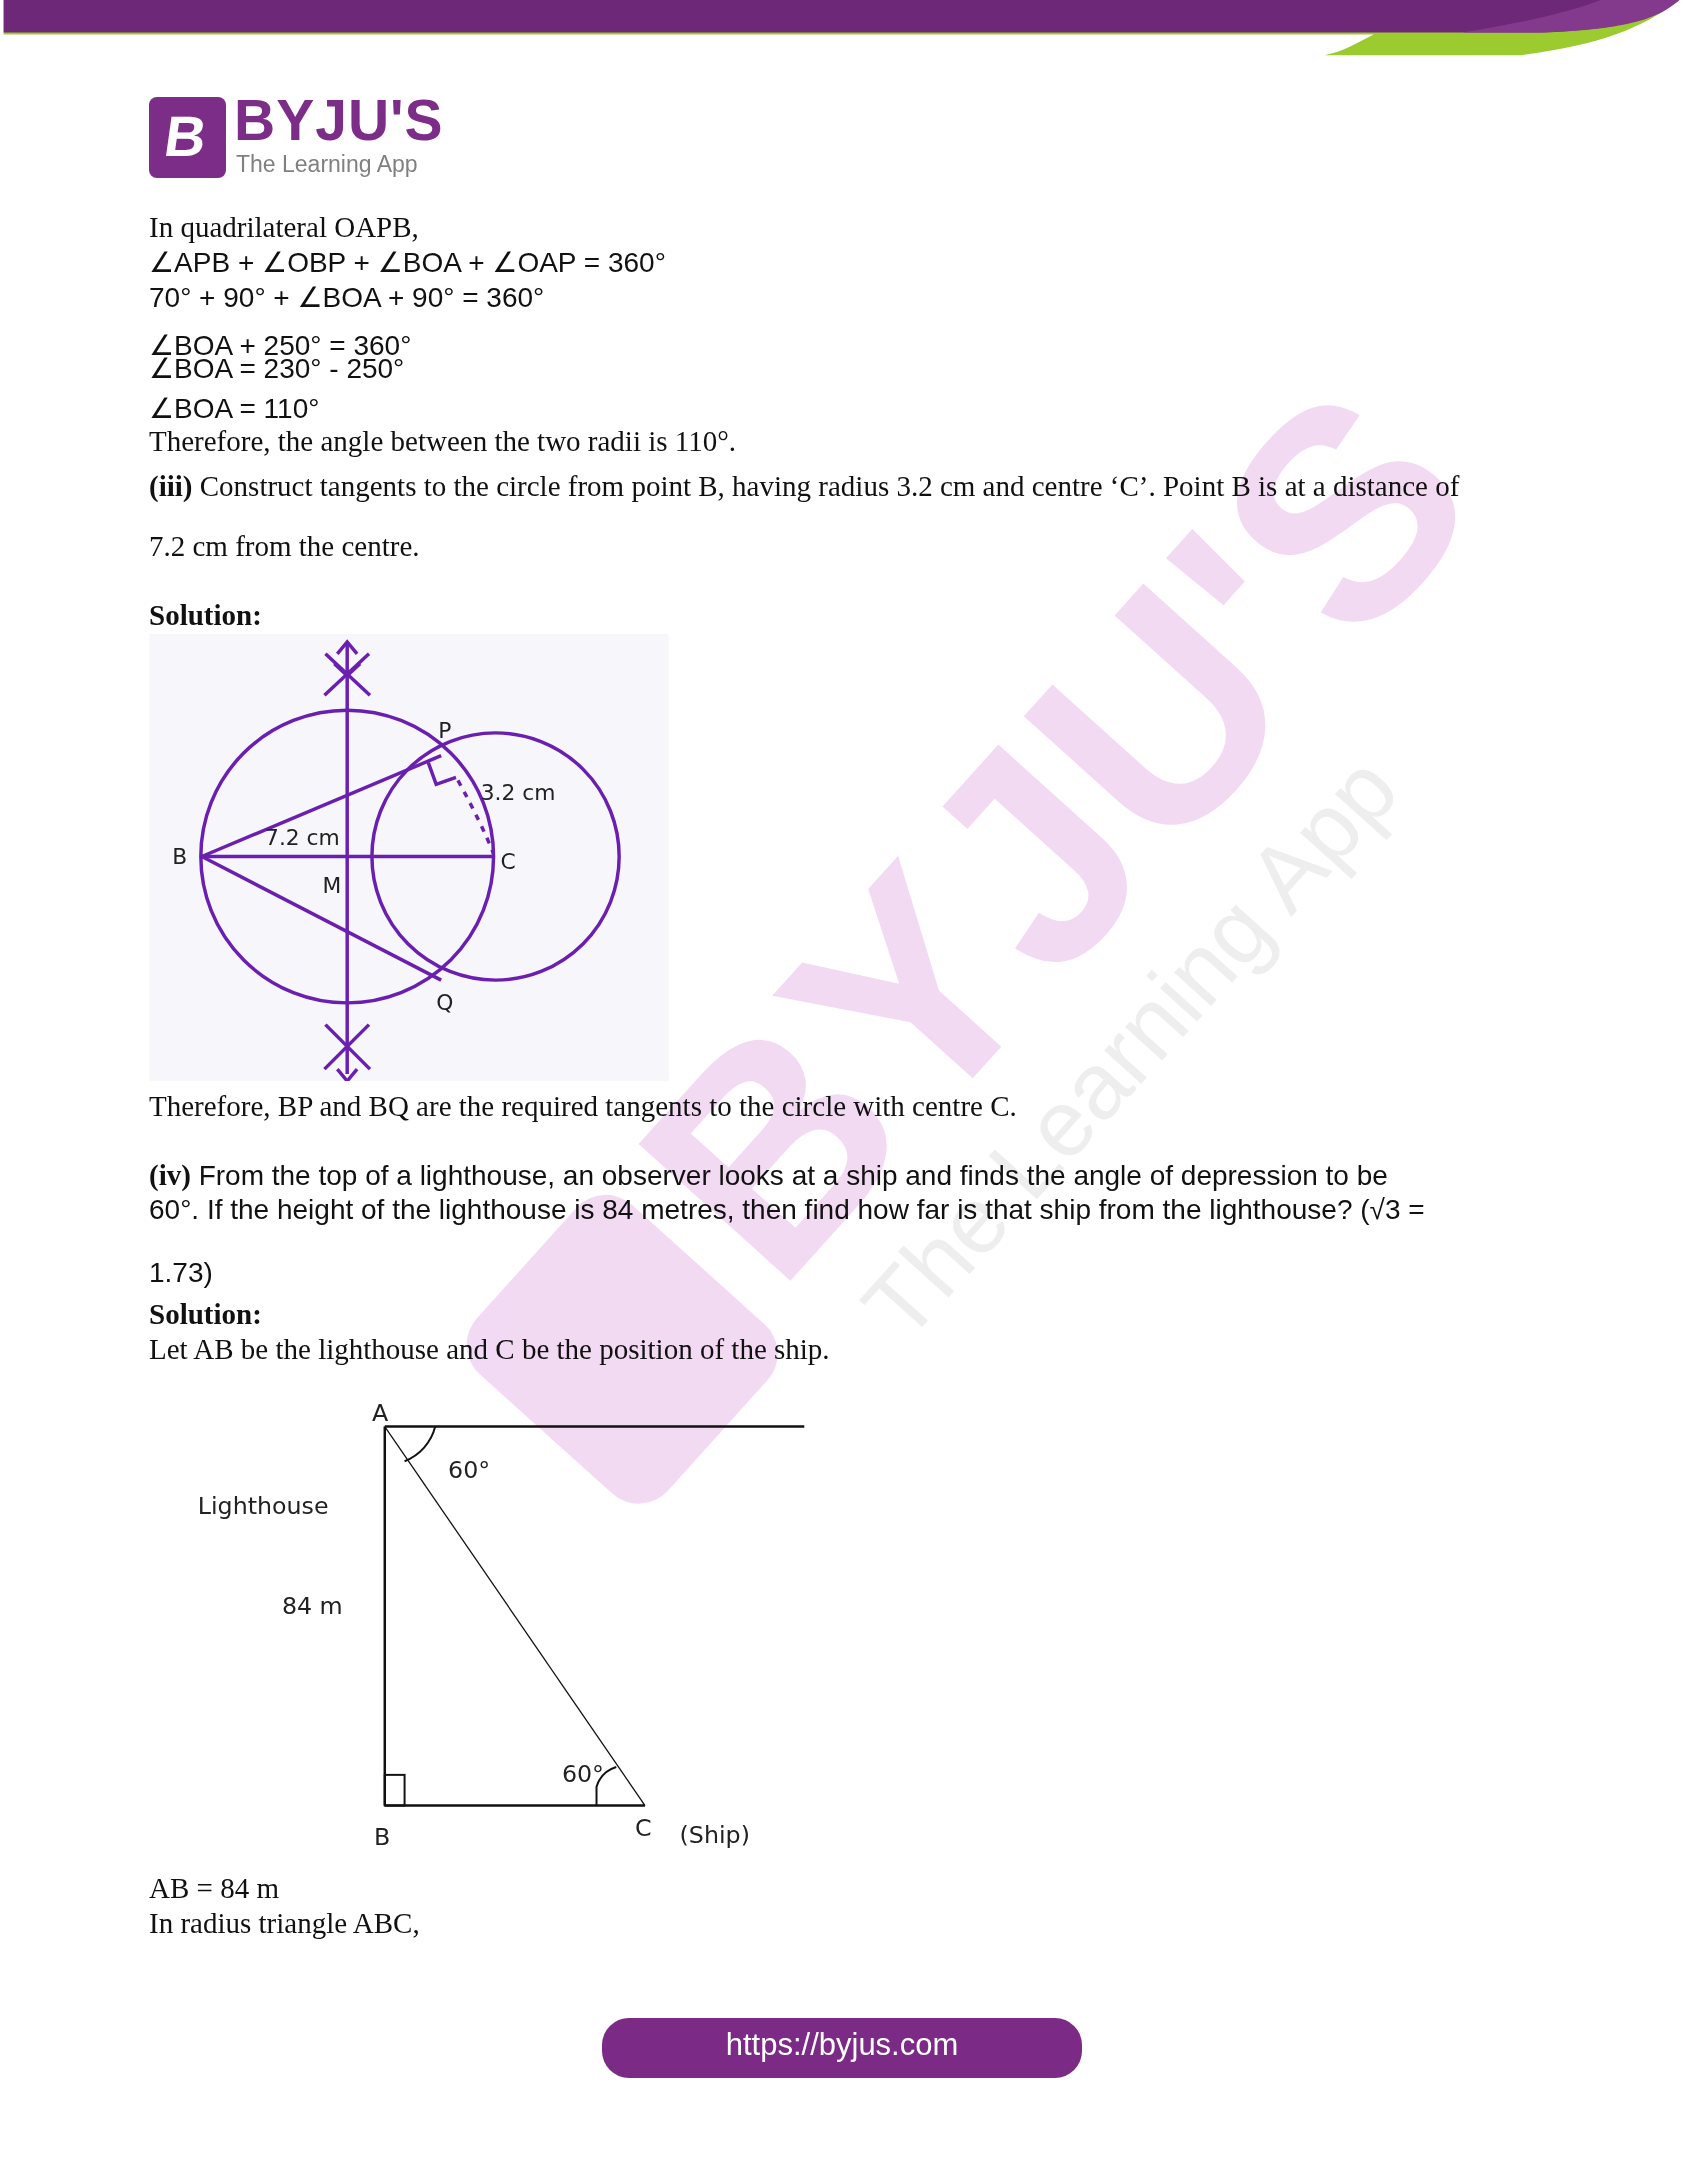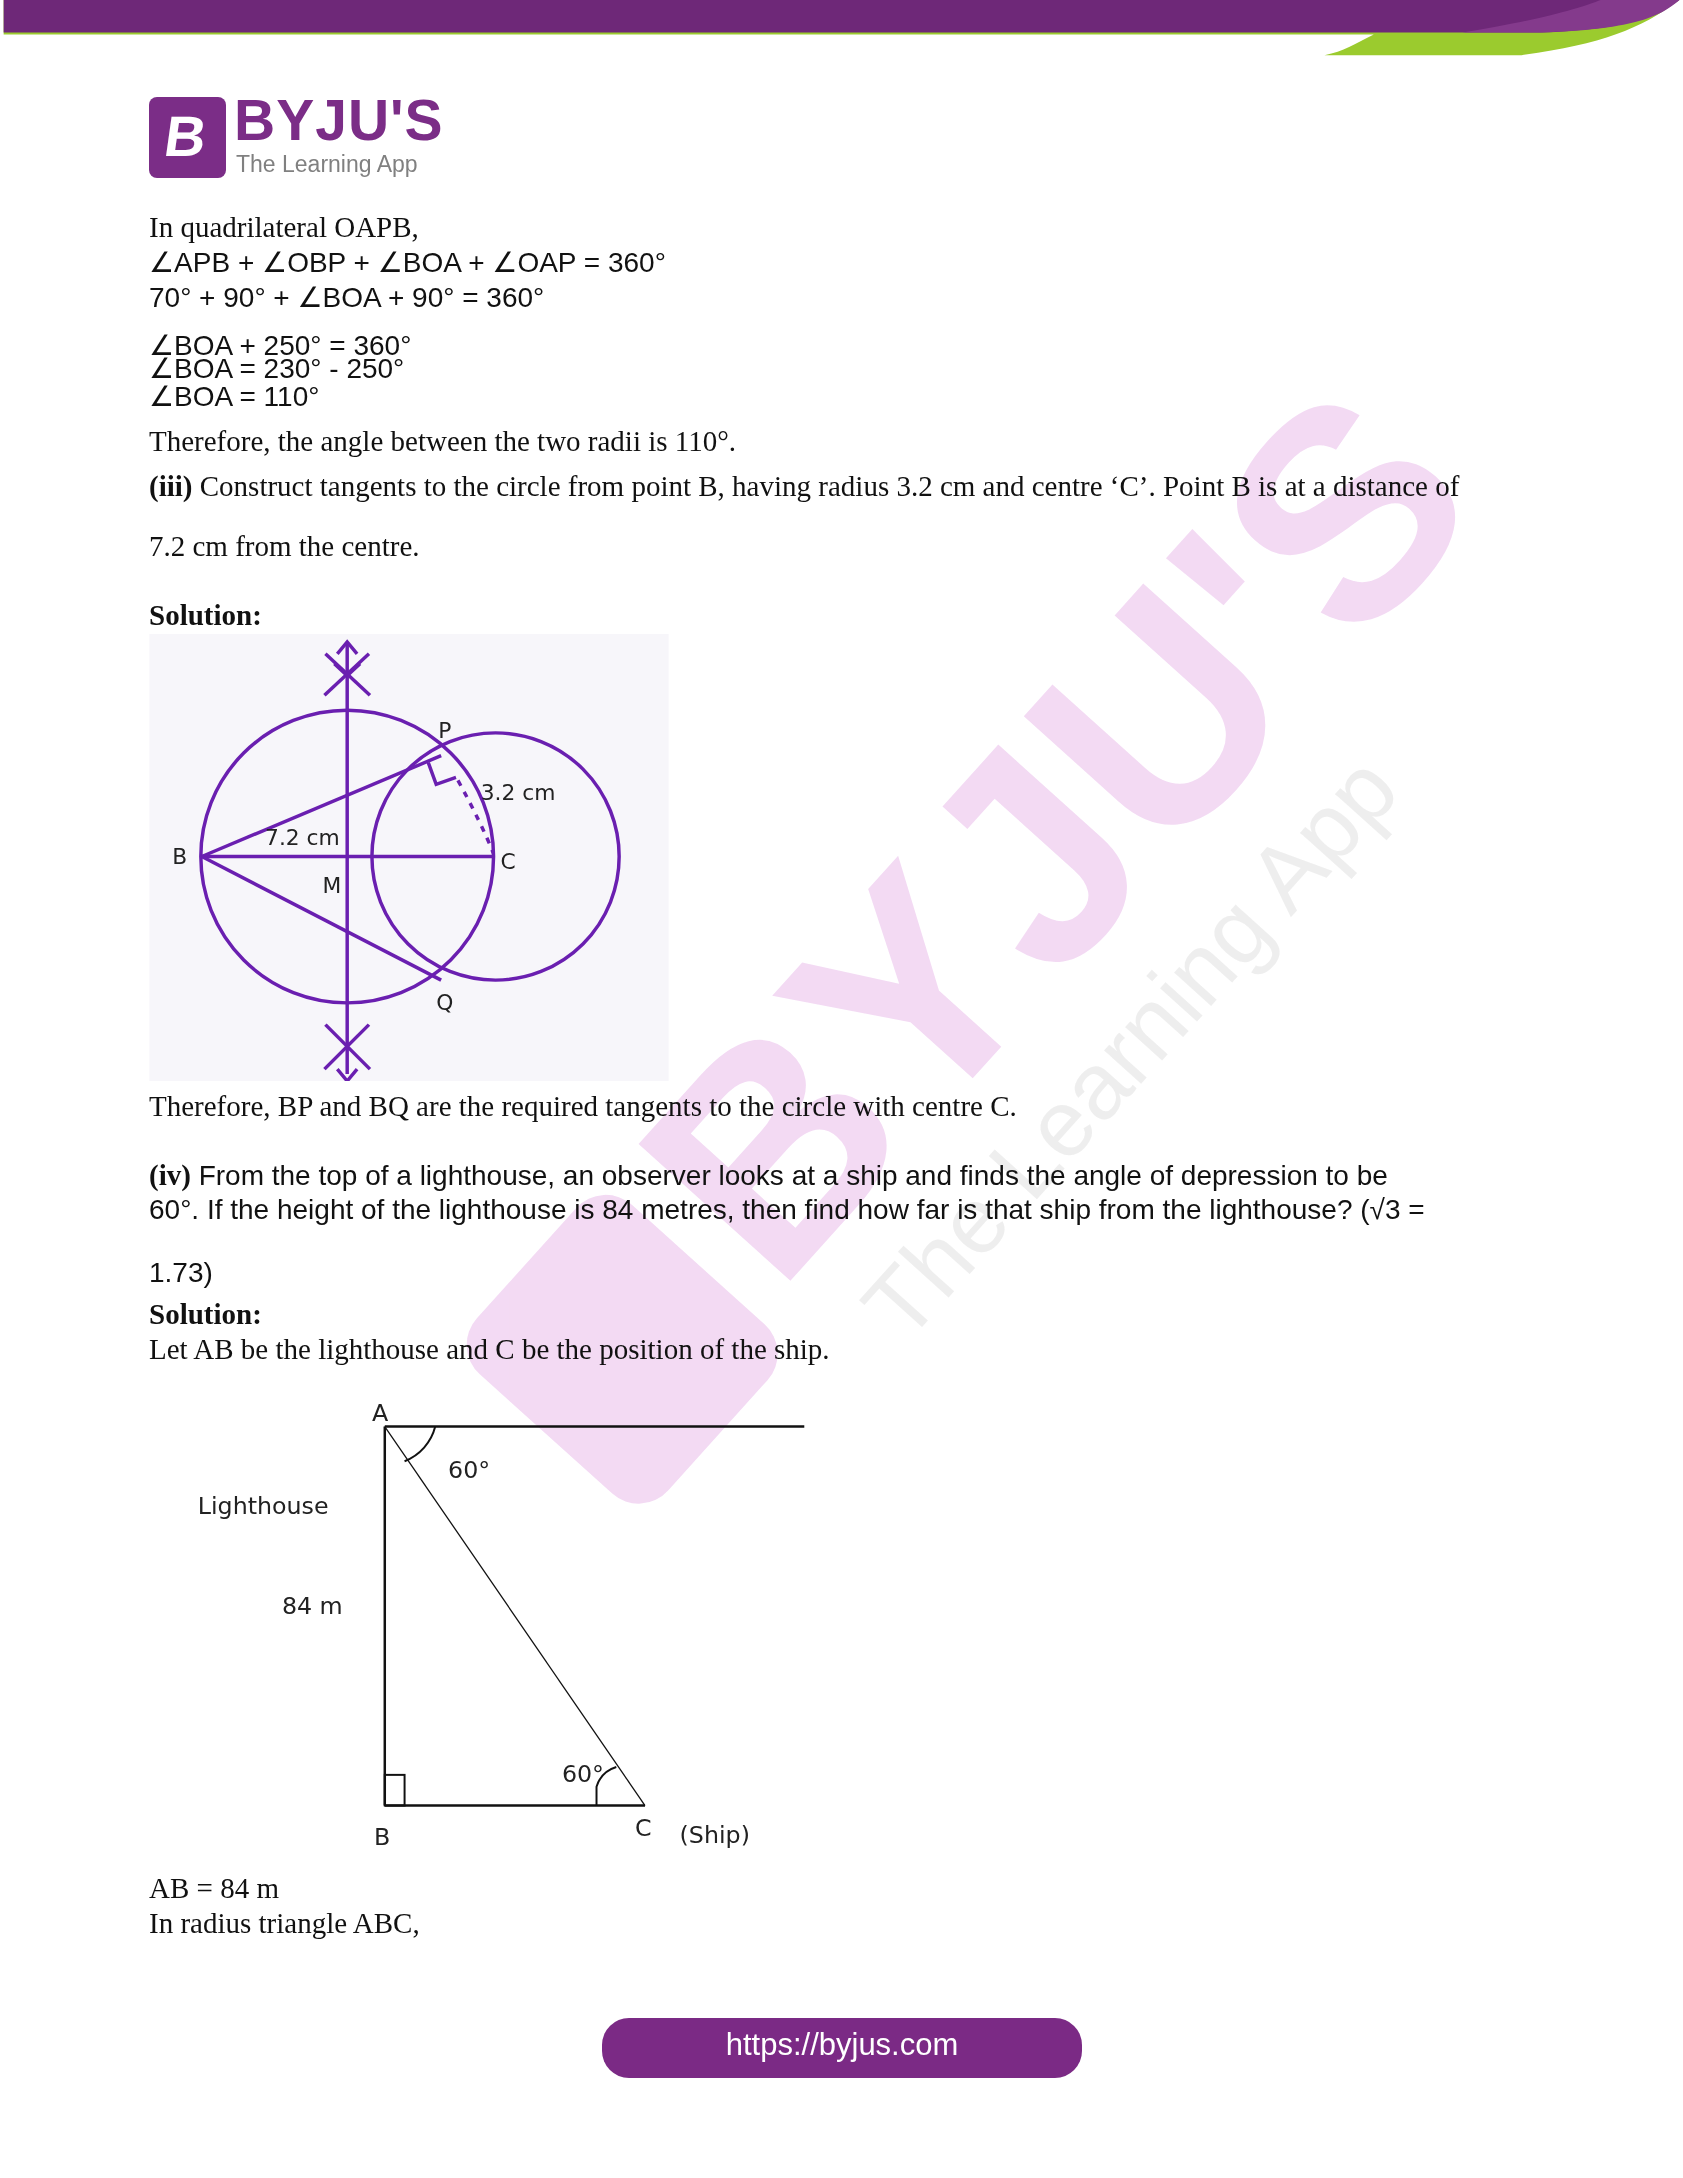--- a/index.html
+++ b/index.html
@@ -40,21 +40,21 @@
   </div>
   <div class="logo-word">BYJU'S</div>
   <div class="logo-tag">The Learning App</div>
 </div>
 
 <div class="line" style="top:210px;">In quadrilateral OAPB,</div>
 <div class="line sans" style="top:246px;">∠APB + ∠OBP + ∠BOA + ∠OAP = 360°</div>
 <div class="line sans" style="top:281px;">70° + 90° + ∠BOA + 90° = 360°</div>
 <div class="line sans" style="top:317px;margin-top:12px;">∠BOA + 250° = 360°</div>
 <div class="line sans" style="top:352px;">∠BOA = 230° - 250°</div>
-<div class="line sans" style="top:380px;text-align:right;">∠BOA = 110°</div>
+<div class="line sans" style="top:392px;text-align:right;">∠BOA = 110°</div>
 <div class="line" style="top:424px;">Therefore, the angle between the two radii is 110°.</div>
 
 <div class="line" style="top:469px;">
   <span class="bold">(iii)</span><span> Construct tangents to the circle from point B, having radius 3.2 cm and centre ‘C’. Point B is at a distance of</span>
 </div>
 <div class="line" style="top:529px;">7.2 cm from the centre.</div>
 <div class="line bold" style="top:598px;">Solution:</div>
 
 <svg class="diagram" style="left:149px;top:634px;" width="520" height="447" viewBox="0 0 525 452">
   <rect x="0" y="0" width="525" height="452" fill="#f7f6fa"></rect>

